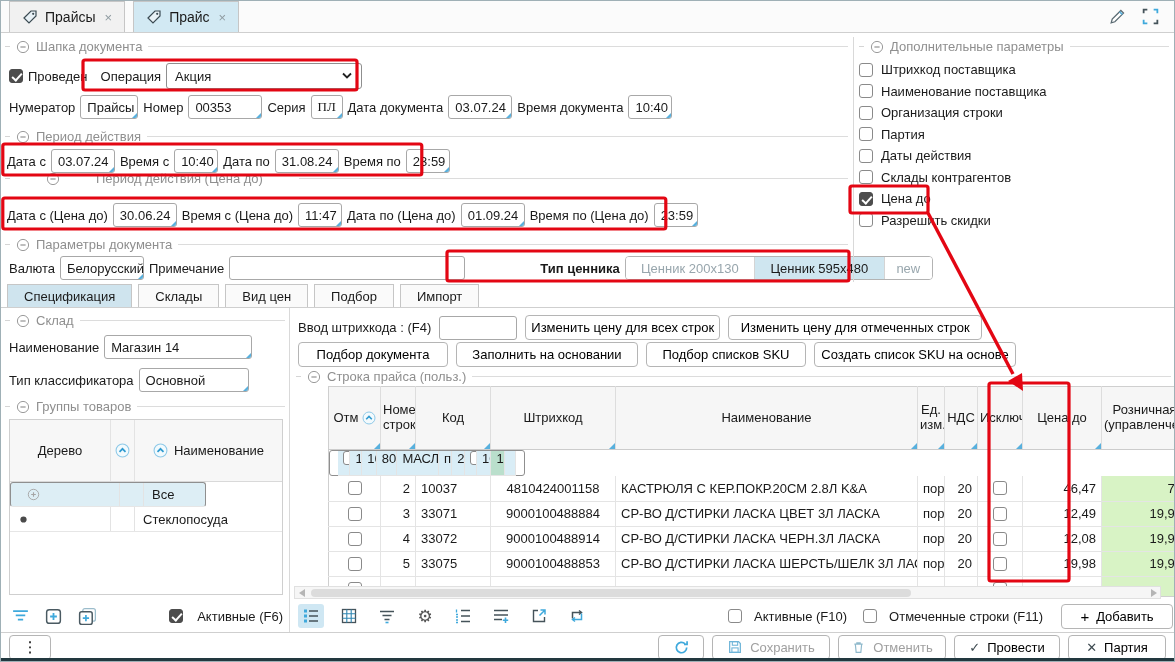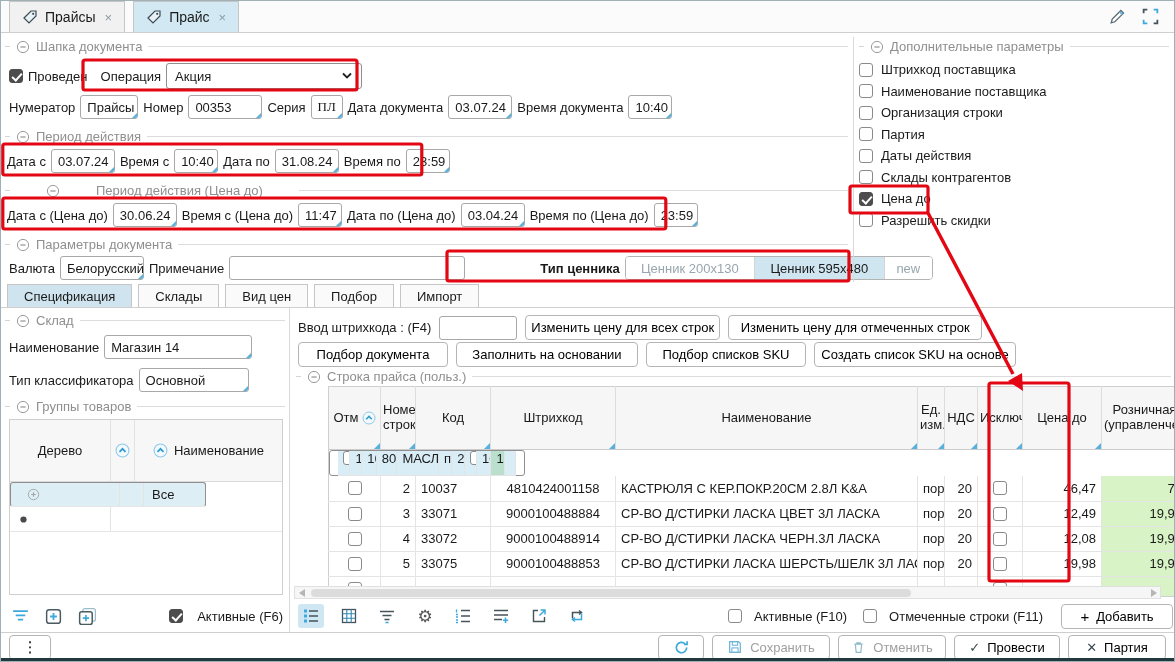--- a/index.html
+++ b/index.html
@@ -204,42 +204,42 @@
     <span class="lbl">Дата по</span>
     <div class="fld" style="width:64px;">
         <span>31.08.24</span>
       </div>
     <span class="lbl">Время по</span>
     <div class="fld" style="width:44px;">
         <span>23:59</span>
       </div>
   </div>
 
-  <div class="sect" style="left:4px; top:182px; width:843px;gap:36px;">
+  <div class="sect" style="left:4px; top:170px; width:843px;gap:36px;">
     <span class="dash"></span>
     <svg width="14" height="14" viewBox="0 0 14 14">
         <circle cx="7" cy="7" r="5.6" fill="none" stroke="#9b9b9b"></circle>
         <path d="M4.4 7 H9.6" stroke="#9b9b9b" stroke-width="1.3"></path>
       </svg>
     <span>Период действия (Цена до)</span>
     <span class="ln"></span>
   </div>
 
   <div class="row" style="left:6px; top:201px; height:26px;">
     <span class="lbl">Дата с (Цена до)</span>
     <div class="fld" style="width:64px;">
         <span>30.06.24</span>
       </div>
     <span class="lbl">Время с (Цена до)</span>
     <div class="fld" style="width:44px;">
         <span>11:47</span>
       </div>
     <span class="lbl">Дата по (Цена до)</span>
     <div class="fld" style="width:64px;">
-        <span>03.04.24</span>
+        <span>01.09.24</span>
       </div>
     <span class="lbl">Время по (Цена до)</span>
     <div class="fld" style="width:44px;">
         <span>23:59</span>
       </div>
   </div>
 
   <div class="sect" style="left:4px; top:236px; width:843px;">
     <span class="dash"></span>
     <svg width="14" height="14" viewBox="0 0 14 14">
@@ -384,20 +384,23 @@
           <span>Все</span>
         </div>
     </div>
     <div class="gt-row">
       <div class="gt-c1">
         <svg width="11" height="11" viewBox="0 0 12 12">
             <circle cx="6" cy="6" r="3.4" fill="#4a4a4a"></circle>
           </svg>
       </div>
       <div class="gt-c2"></div>
+      <div class="gt-c3">
+          <span>Стеклопосуда</span>
+        </div>
     </div>
   </div>
 
   <div class="toolrow" style="left:10px; top:602px; width:272px; height:26px; gap:14px;">
     <svg width="19" height="15" viewBox="0 0 18 14">
         <path d="M2 2 H16 M4.5 6 H13.5 M6.5 10 H11.5" stroke="#3fa9dc" stroke-width="1.7" fill="none"></path>
       </svg>
     <svg width="19" height="19" viewBox="0 0 18 18">
         <rect x="2.5" y="2.5" width="13" height="13" rx="2.5" fill="none" stroke="#4a5a62" stroke-width="1.4"></rect>
         <path d="M9 5.8 V12.2 M5.8 9 H12.2" stroke="#3fa9dc" stroke-width="1.7"></path>

